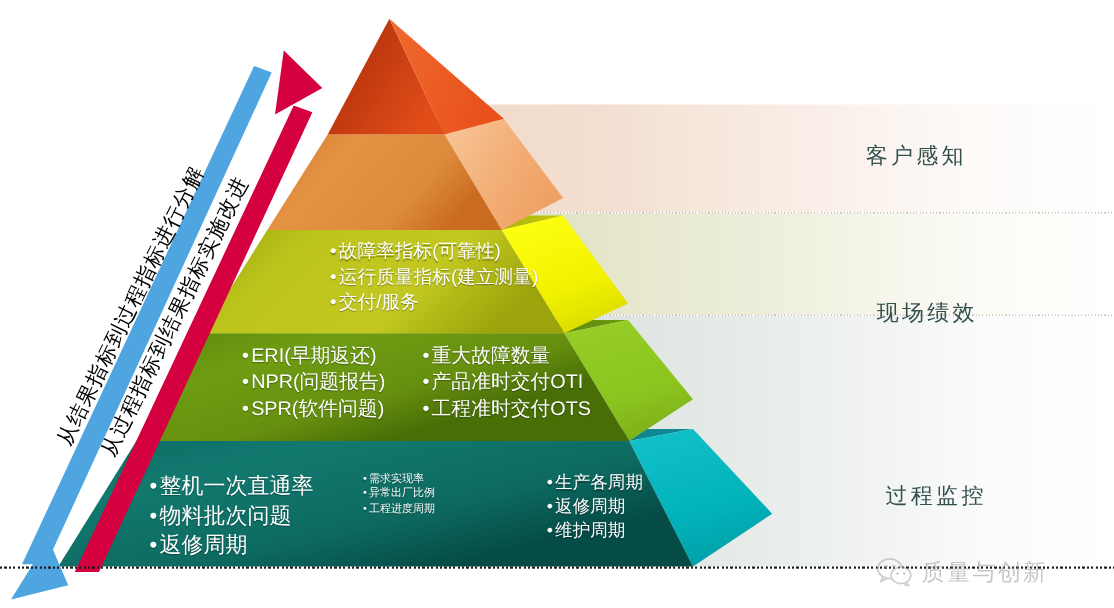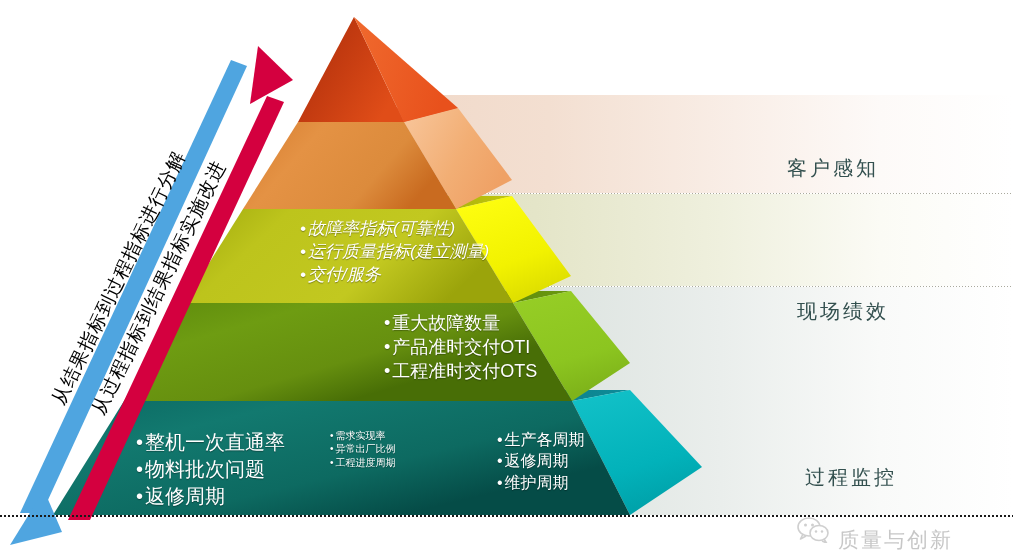--- a/index.html
+++ b/index.html
@@ -33,21 +33,20 @@
   }
   #sep-1{top:193px;}
   #sep-2{top:286px;}
   .band-label{
     position:absolute;
     font-size:20px;
     color:#33504f;
     letter-spacing:3px;
     font-family:"DejaVu Serif","Liberation Serif",serif;
     white-space:nowrap;
-    margin-top:27px;
   }
   #label-customer{left:787px;top:128px;}
   #label-field{left:797px;top:271px;}
   #label-process{left:805px;top:437px;}
 
   
   #baseline{
     position:absolute;left:0;top:515px;width:1013px;height:2px;
     background-image:repeating-linear-gradient(to right,#1a1a1a 0px,#1a1a1a 2px,transparent 2px,transparent 4px);
   }
@@ -61,21 +60,21 @@
     color:#ffffff;
     line-height:1.34;
     white-space:nowrap;
     text-shadow:0 1px 1px rgba(0,0,0,.35);
     pointer-events:none;
   }
   .tier-text .li{display:block;}
   .tier-text .li:before{content:"\2022";margin-right:2px;}
 
   #txt-csi{left:296px;top:141px;font-size:17px;}
-  #txt-field{left:300px;top:218px;font-size:17px;font-style:italic;}
+  #txt-field{left:300px;top:218px;font-size:17px;}
   #txt-eri{left:220px;top:311px;font-size:18px;}
   #txt-major{left:384px;top:311px;font-size:18px;}
   #txt-b1{left:136px;top:429px;font-size:20px;}
   #txt-b2{left:330px;top:429px;font-size:10px;}
   #txt-b3{left:497px;top:429px;font-size:16px;}
 
   
   .arrow-label{
     position:absolute;
     font-size:19px;
@@ -91,21 +90,20 @@
 
   
   #watermark{
     position:absolute;left:797px;top:506px;
     display:flex;align-items:center;gap:7px;
     opacity:.55;
   }
   #watermark .wm-text{
     font-size:21px;color:#9a9a9a;letter-spacing:2px;
     font-family:Liberation Mono, monospace;
-    margin-top:20px;
   }
 </style>
 </head>
 <body>
 
 <div id="stage">
 
   <div class="band" id="band-customer"></div>
   <div class="band" id="band-field"></div>
   <div class="band" id="band-process"></div>
@@ -236,20 +234,25 @@
   <div class="arrow-label" id="arrow-label-blue">从结果指标到过程指标进行分解</div>
   <div class="arrow-label" id="arrow-label-red">从过程指标到结果指标实施改进</div>
 
 
   <div class="tier-text" id="txt-field">
     <span class="li">故障率指标(可靠性)</span>
     <span class="li">运行质量指标(建立测量)</span>
     <span class="li">交付/服务</span>
   </div>
 
+  <div class="tier-text" id="txt-eri">
+    <span class="li">ERI(早期返还)</span>
+    <span class="li">NPR(问题报告)</span>
+    <span class="li">SPR(软件问题)</span>
+  </div>
   <div class="tier-text" id="txt-major">
     <span class="li">重大故障数量</span>
     <span class="li">产品准时交付OTI</span>
     <span class="li">工程准时交付OTS</span>
   </div>
 
   <div class="tier-text" id="txt-b1">
     <span class="li">整机一次直通率</span>
     <span class="li">物料批次问题</span>
     <span class="li">返修周期</span>

